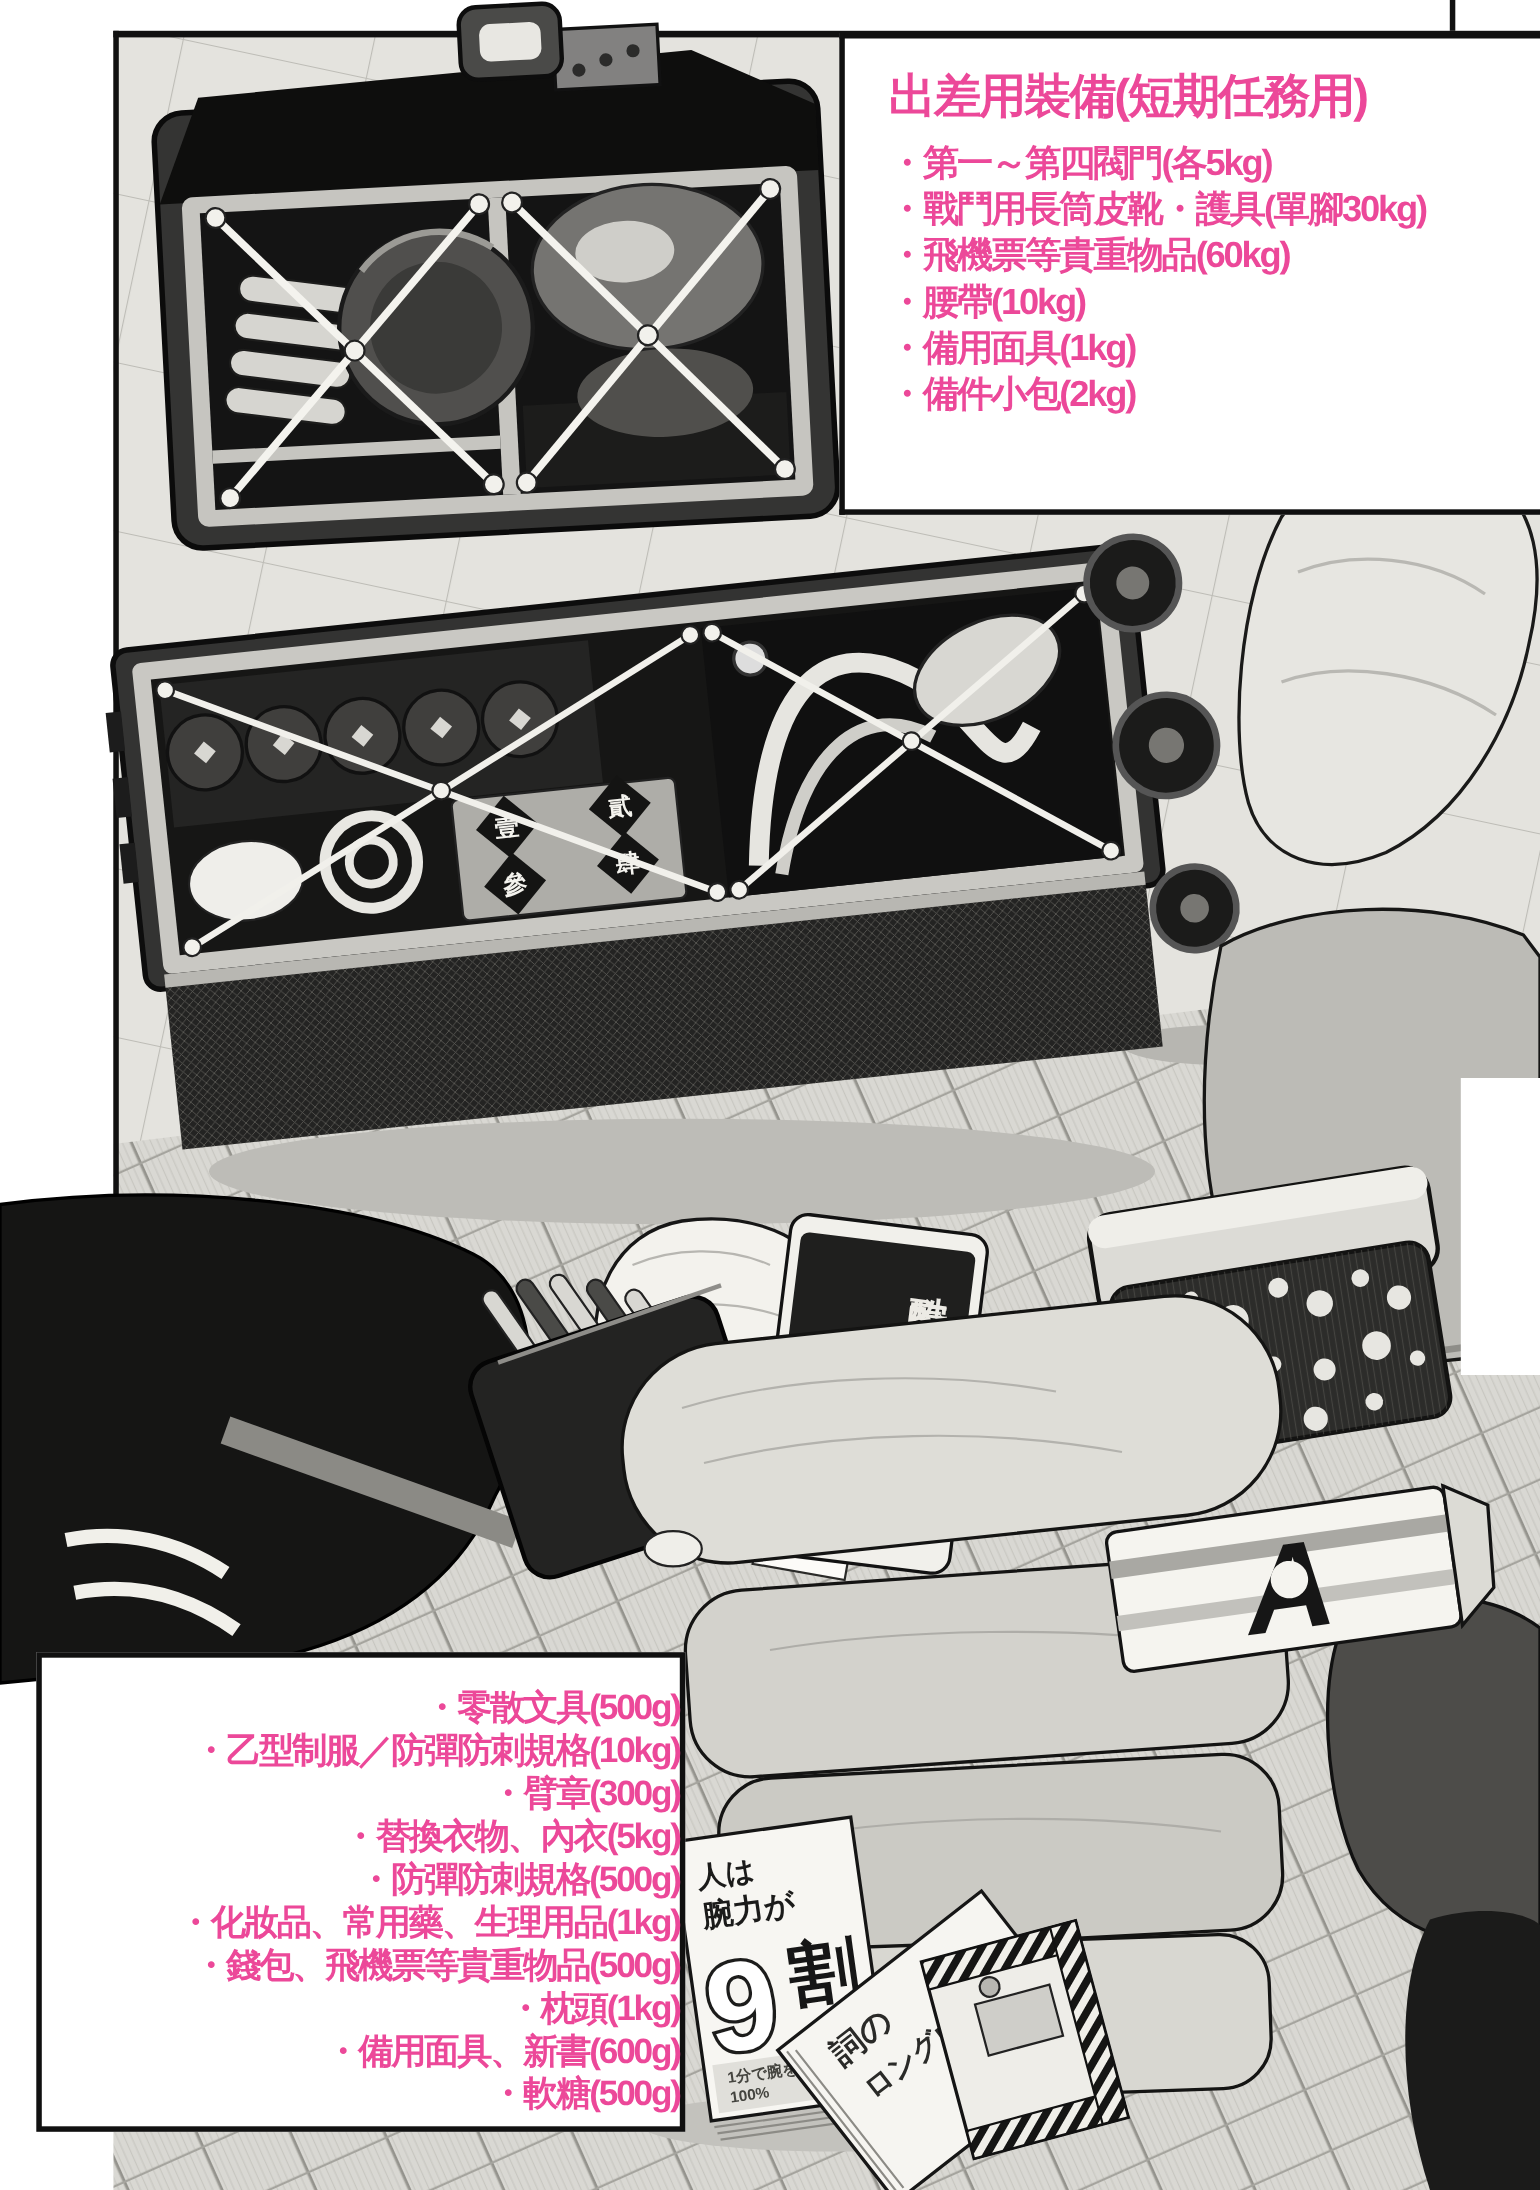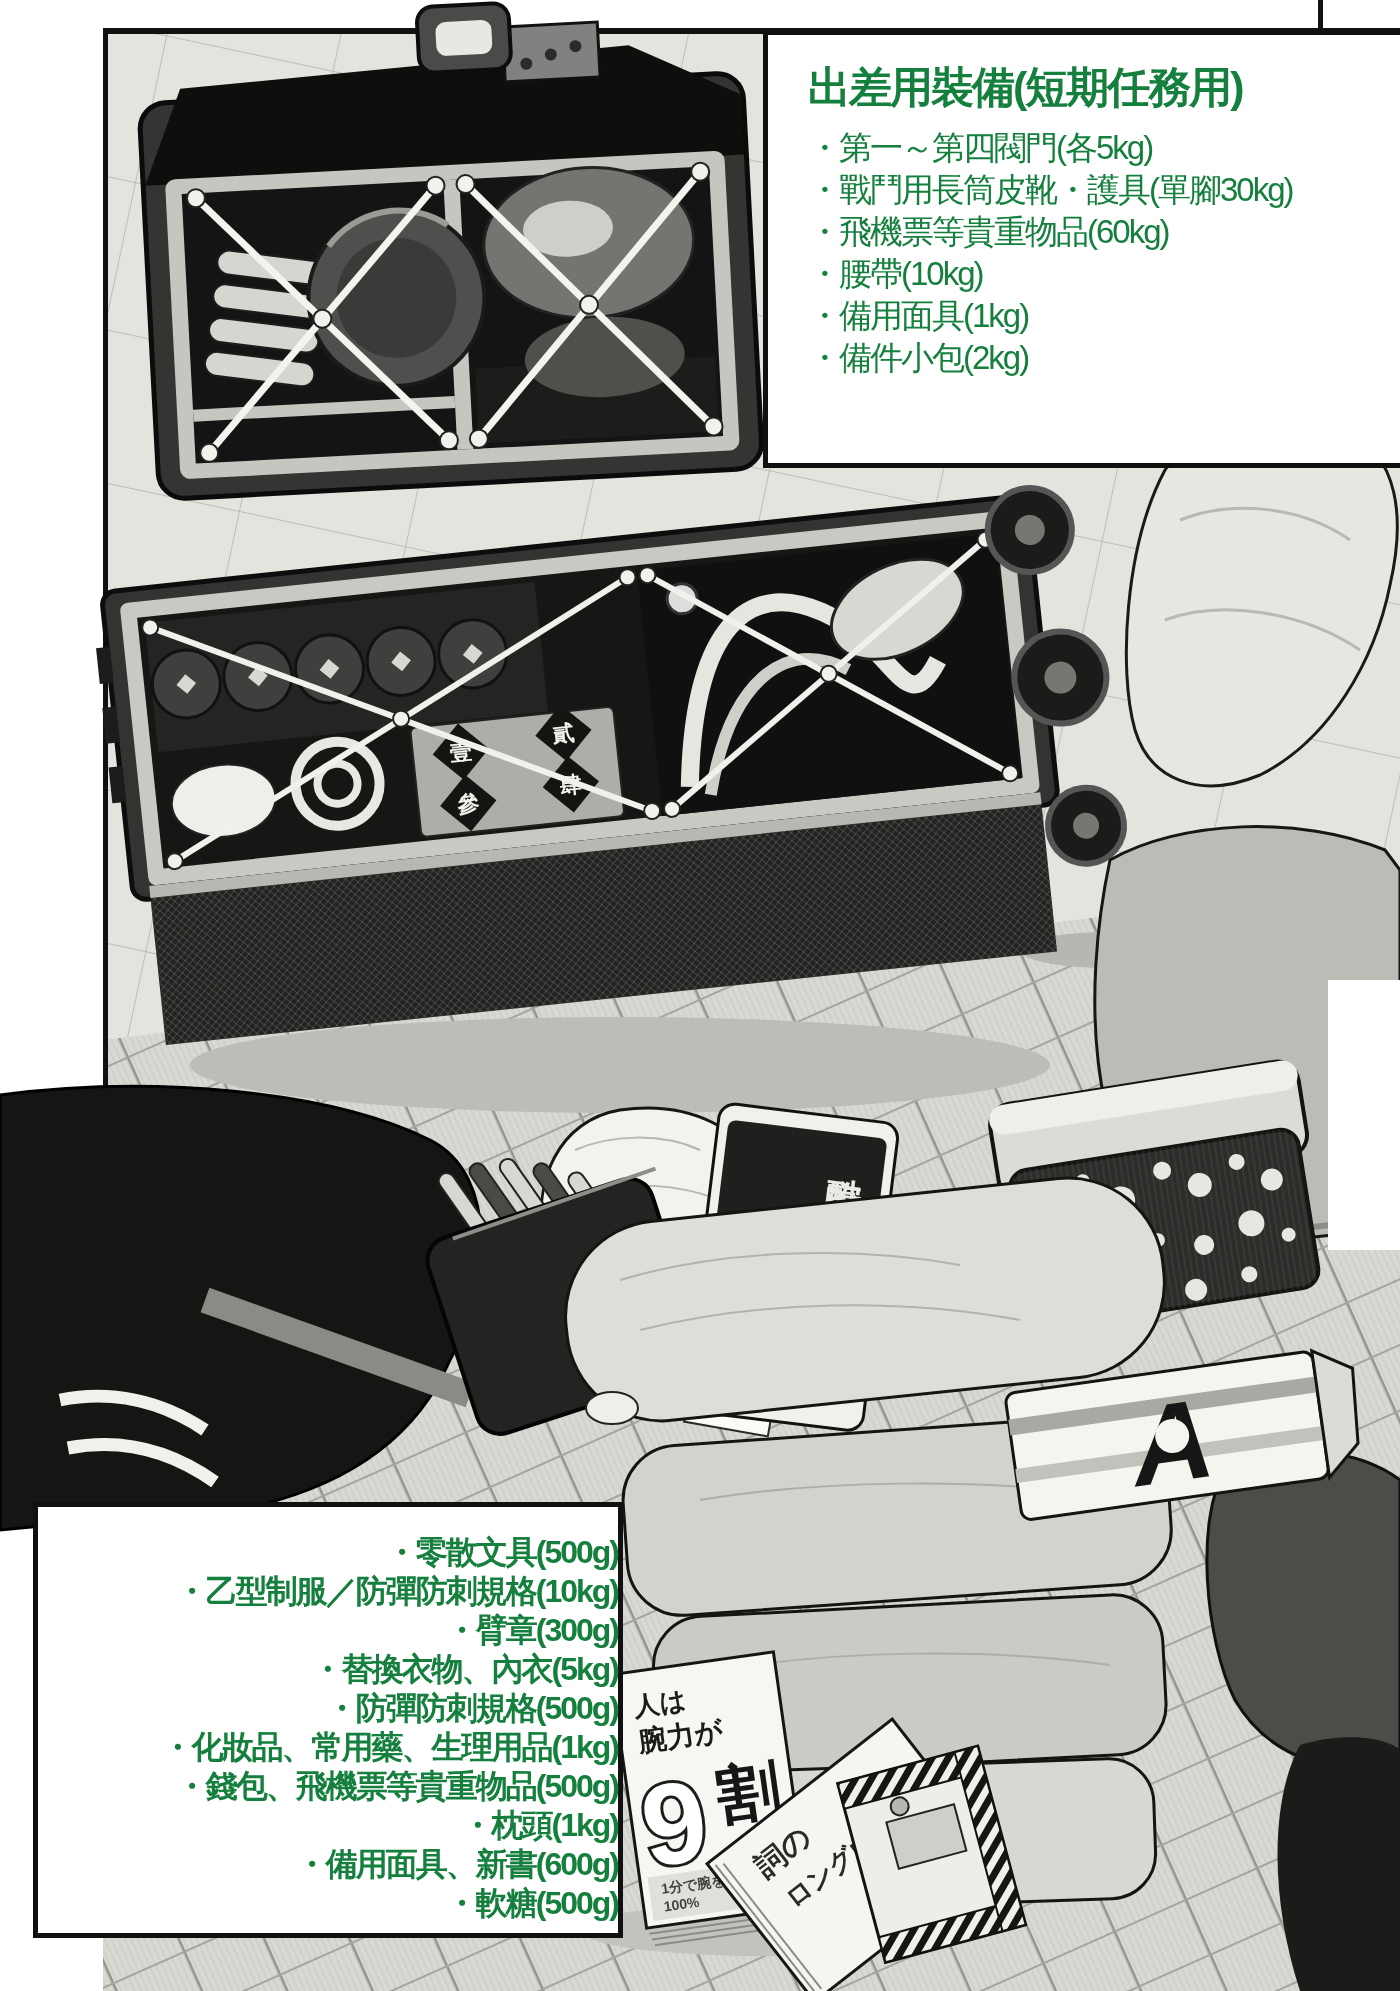--- a/index.html
+++ b/index.html
@@ -1,25 +1,25 @@
 <!DOCTYPE html>
 <html><head>
 <meta charset="utf-8">
 <style>
   html,body{margin:0;padding:0;}
   body{width:1400px;height:1991px;position:relative;background:#ffffff;overflow:hidden;
        font-family:"Liberation Sans",sans-serif;}
   svg{position:absolute;left:0;top:0;font-family:"Liberation Sans",sans-serif;}
   .textbox{position:absolute;background:#ffffff;border:5px solid #101010;box-sizing:border-box;
-           color:#15803d;z-index:5;}
+           color:#ec4899;z-index:5;}
   #equipment-box{left:763px;top:30px;width:637px;height:438px;border-right:none;
                  padding:24px 6px 0 40px;}
   #equipment-box .box-title{font-size:43px;font-weight:bold;letter-spacing:-2px;
                  margin:0 0 10px 0;white-space:nowrap;}
-  #equipment-box .list-line{font-size:33px;line-height:42px;font-weight:normal;
+  #equipment-box .list-line{font-size:33px;line-height:42px;font-weight:bold;
                  letter-spacing:-2px;white-space:nowrap;}
   #personal-box{left:33px;top:1502px;width:590px;height:436px;padding:26px 0 0 46px;}
   #personal-box .list-line{font-size:32px;line-height:39px;font-weight:bold;
                  letter-spacing:-2px;white-space:nowrap;text-align:right;}
 </style>
 </head>
 <body>
 
 <svg width="1400" height="1991" viewBox="0 0 1400 1991">
   <defs>

